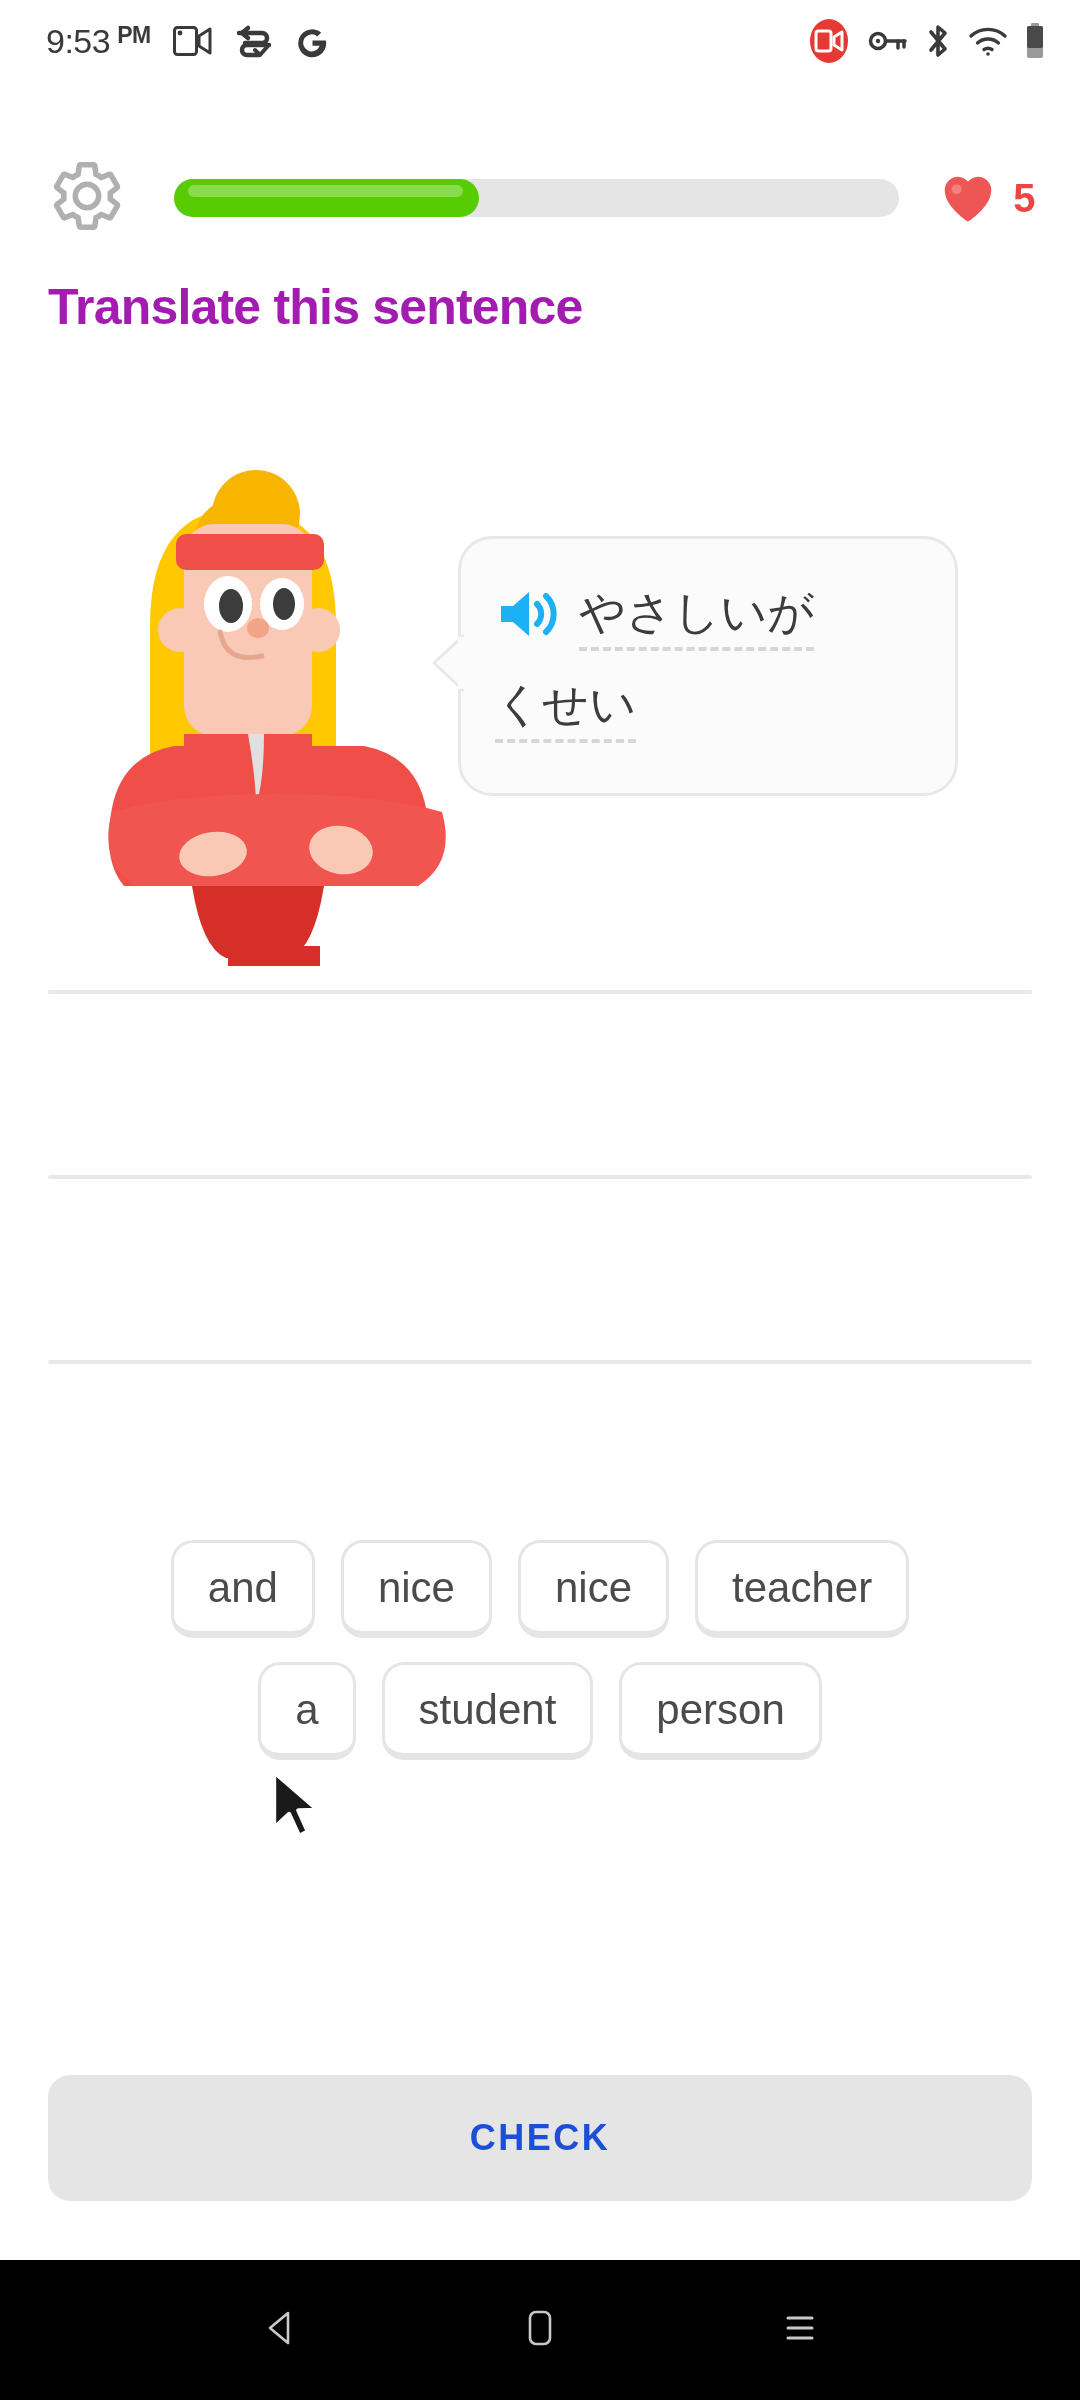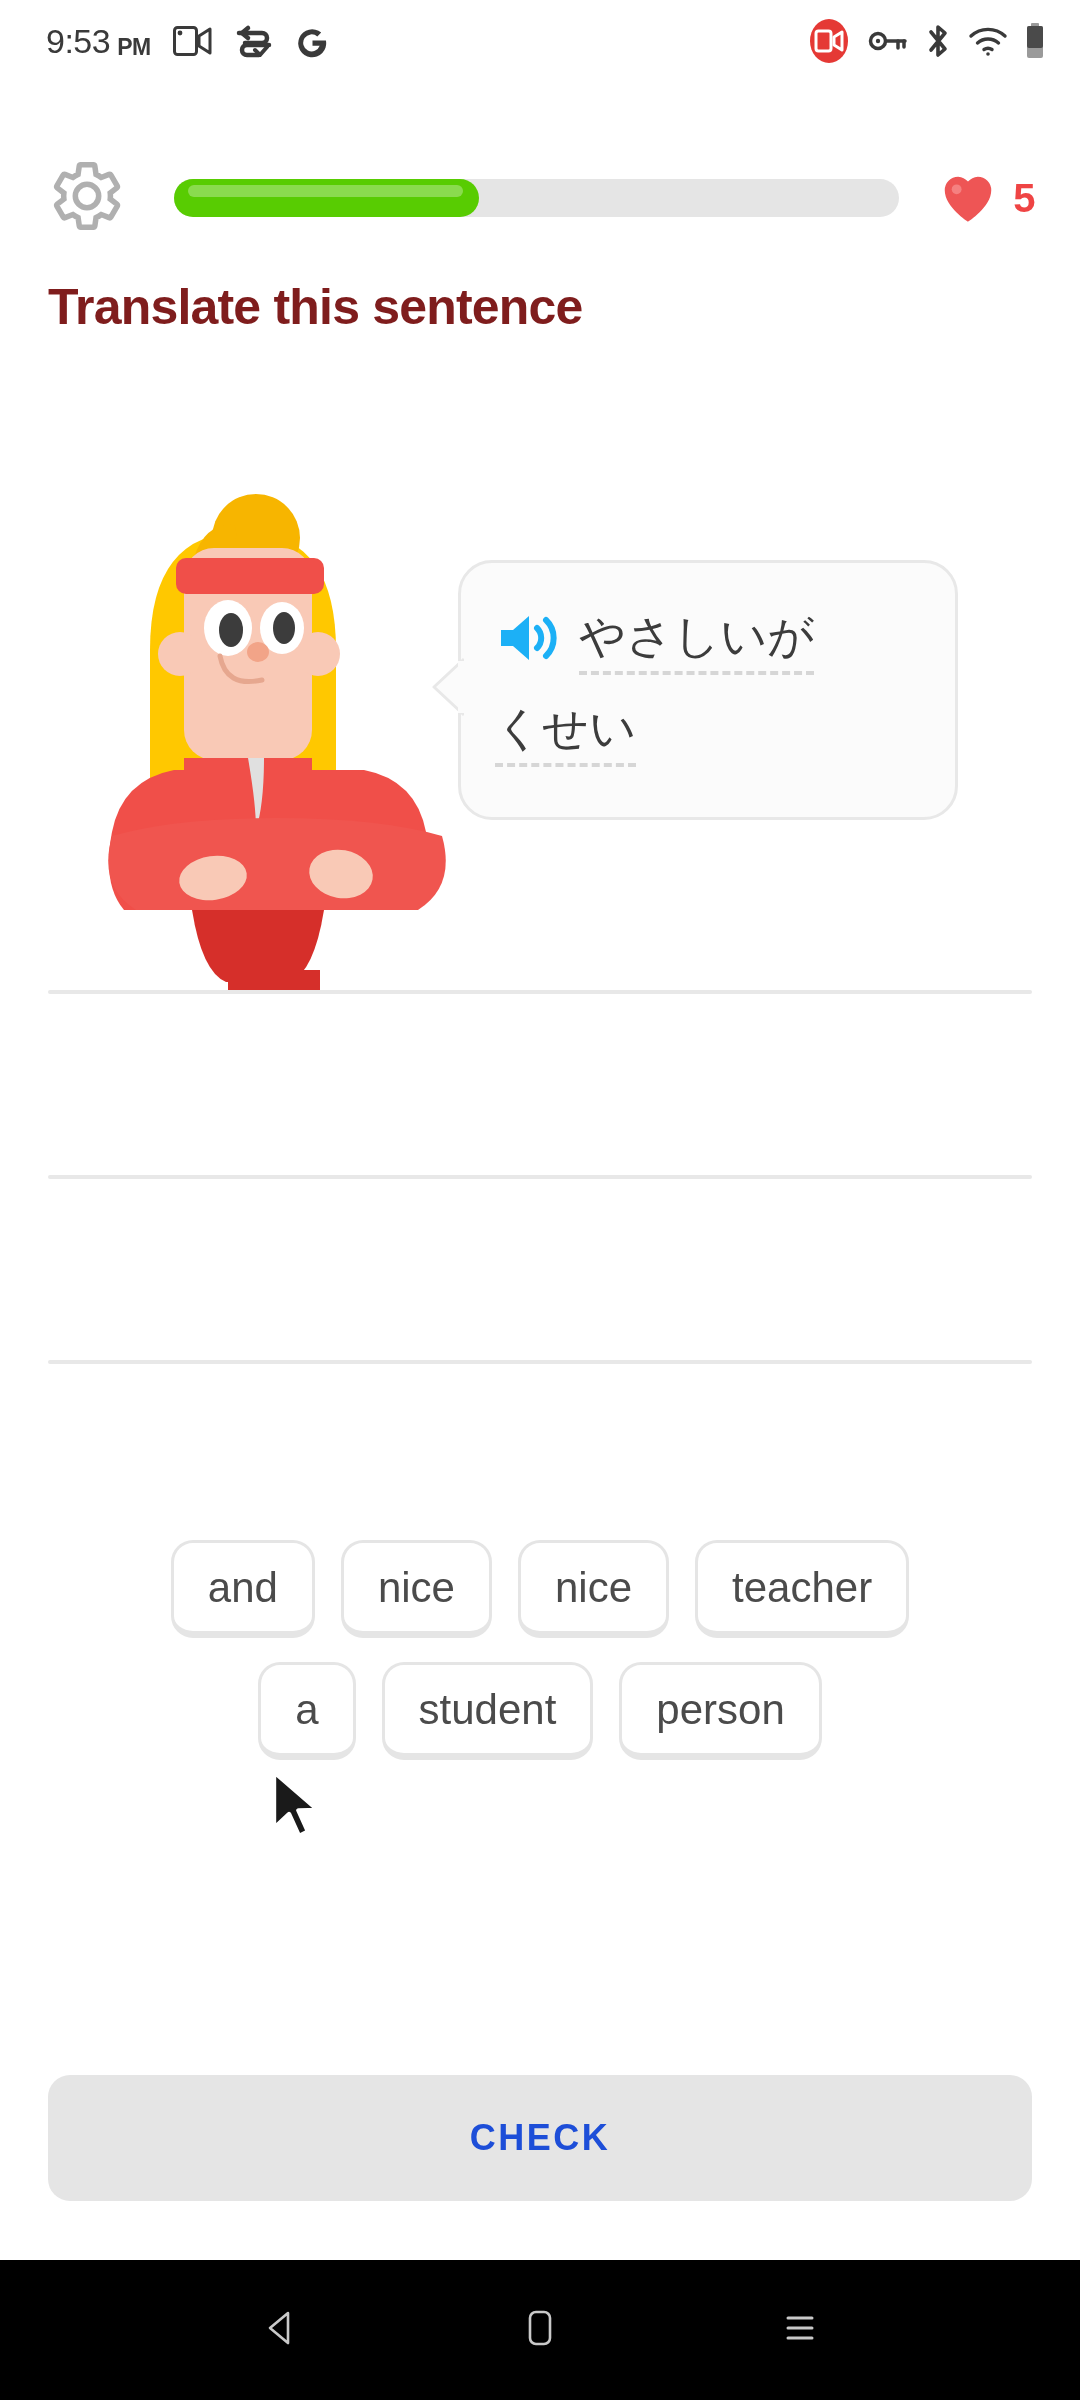--- a/index.html
+++ b/index.html
@@ -30,21 +30,21 @@
     background: #ffffff;
   }
   .sb-left { display: flex; align-items: center; gap: 22px; }
   .sb-right { display: flex; align-items: center; gap: 16px; }
   .sb-time {
     font-size: 34px;
     font-weight: 500;
     color: #3a3a3a;
     letter-spacing: -0.5px;
     display: flex;
-    align-items: flex-end;
+    align-items: flex-start;
     gap: 7px;
   }
   .sb-time .ampm { font-size: 23px; font-weight: 600; }
   .sb-icon { display: flex; align-items: center; justify-content: center; }
 
   
   #hud {
     position: absolute;
     top: 150px; left: 0;
     width: 1080px;
@@ -99,28 +99,28 @@
     color: #ef4444;
     letter-spacing: 0.5px;
   }
 
   
   #page-title {
     position: absolute;
     top: 278px; left: 48px;
     font-size: 50px;
     font-weight: 700;
-    color: #7f1d1d;
+    color: #a21caf;
     letter-spacing: -0.8px;
   }
 
   
   #challenge {
     position: absolute;
-    top: 470px; left: 0;
+    top: 446px; left: 0;
     width: 1080px;
     height: 520px;
   }
   #character {
     position: absolute;
     left: 88px; top: 0;
     width: 370px; height: 520px;
   }
   #bubble {
     position: absolute;

